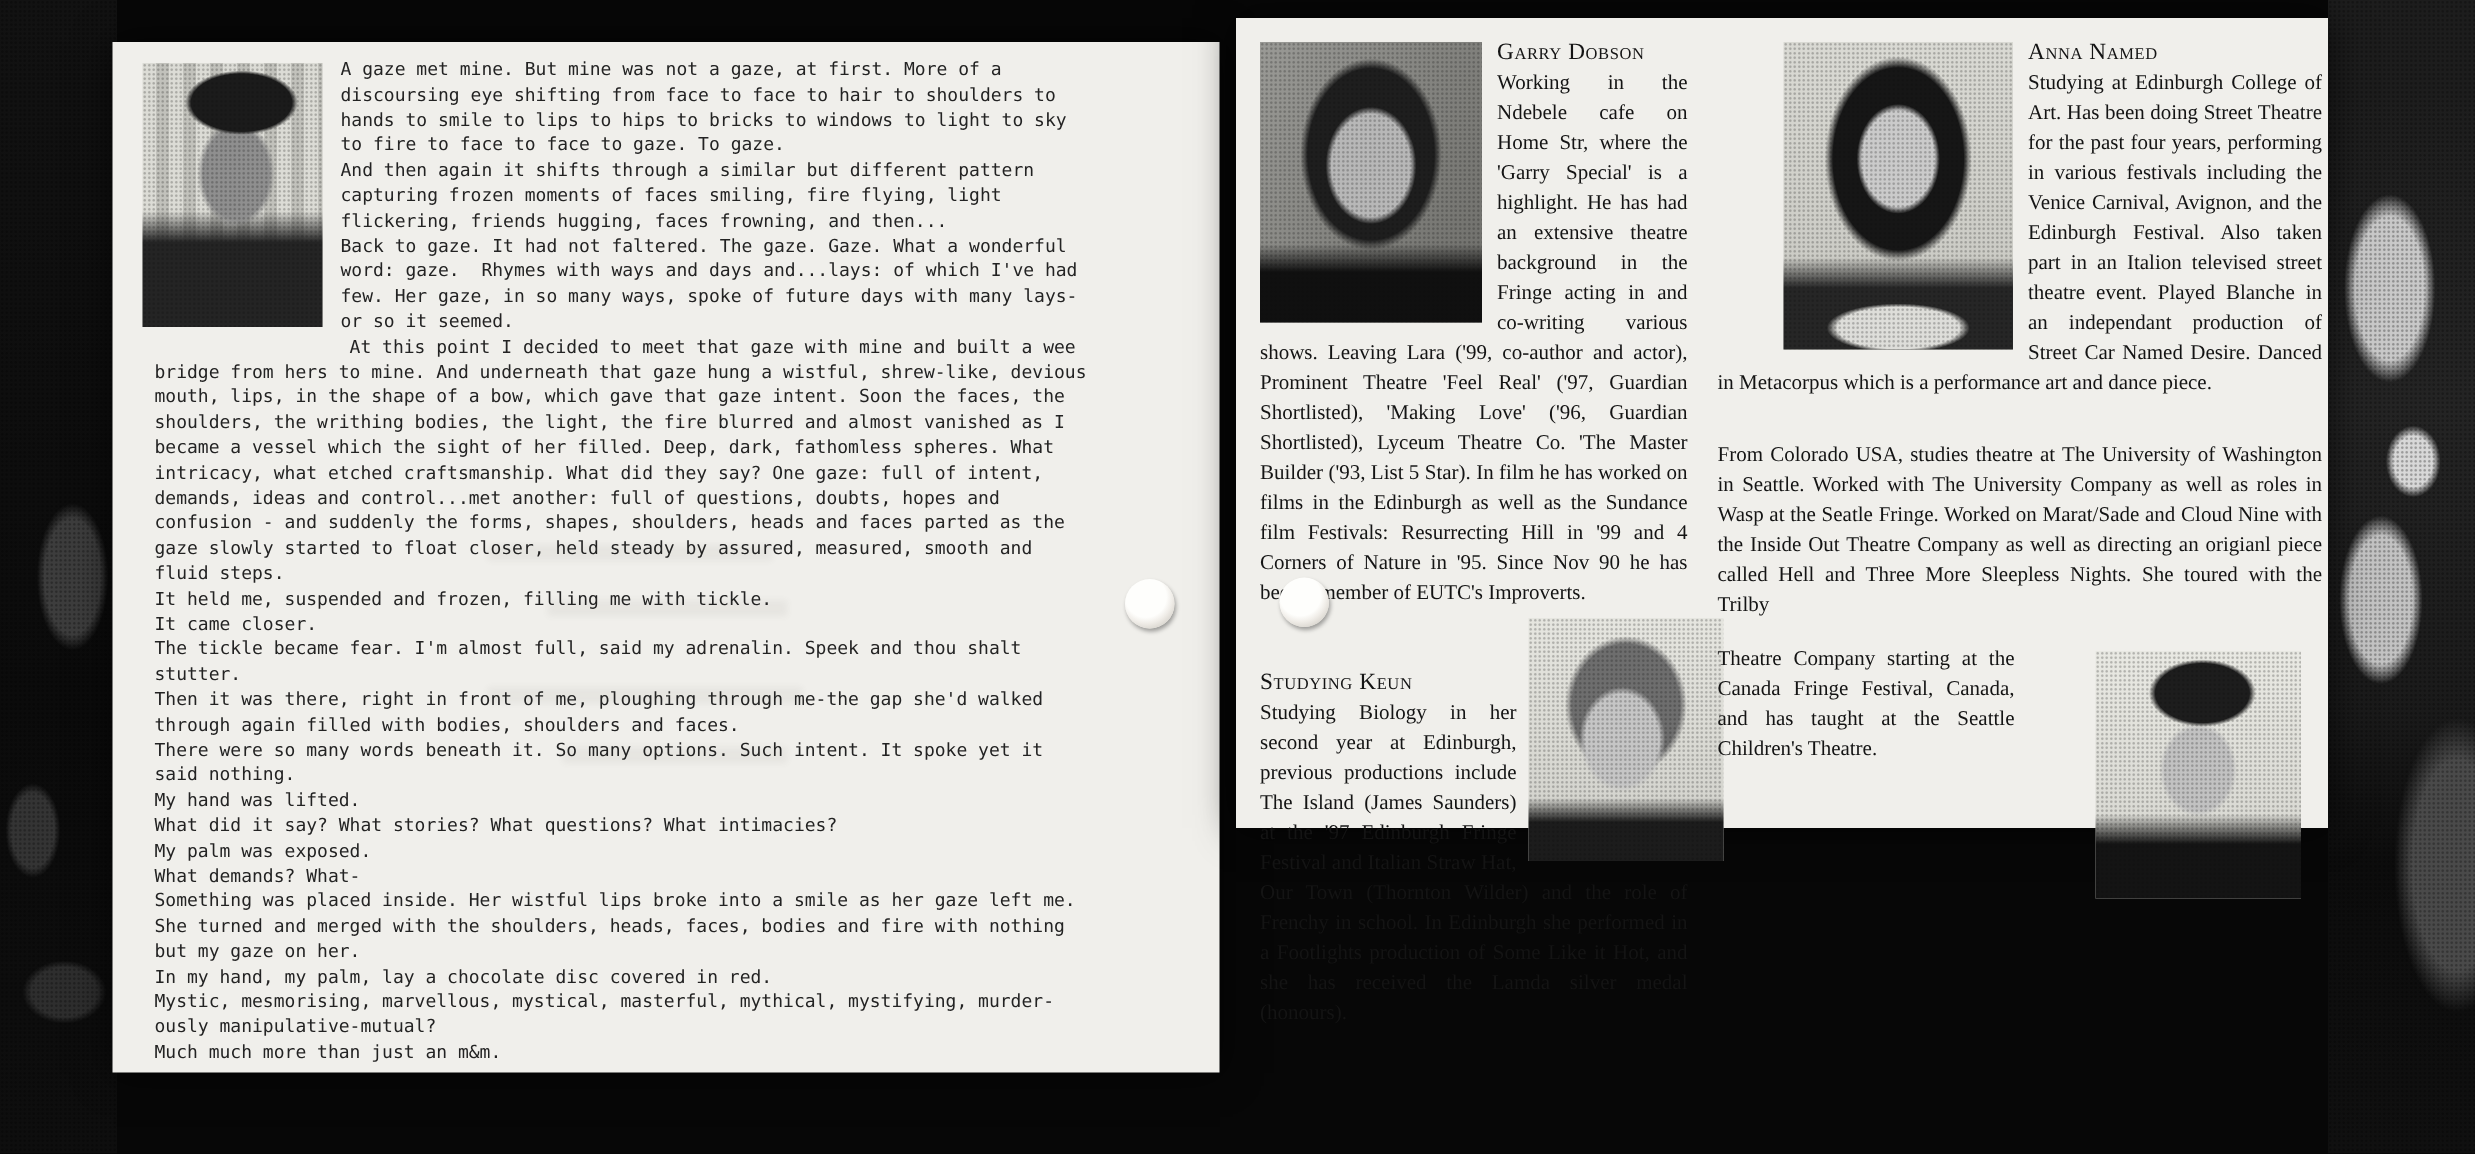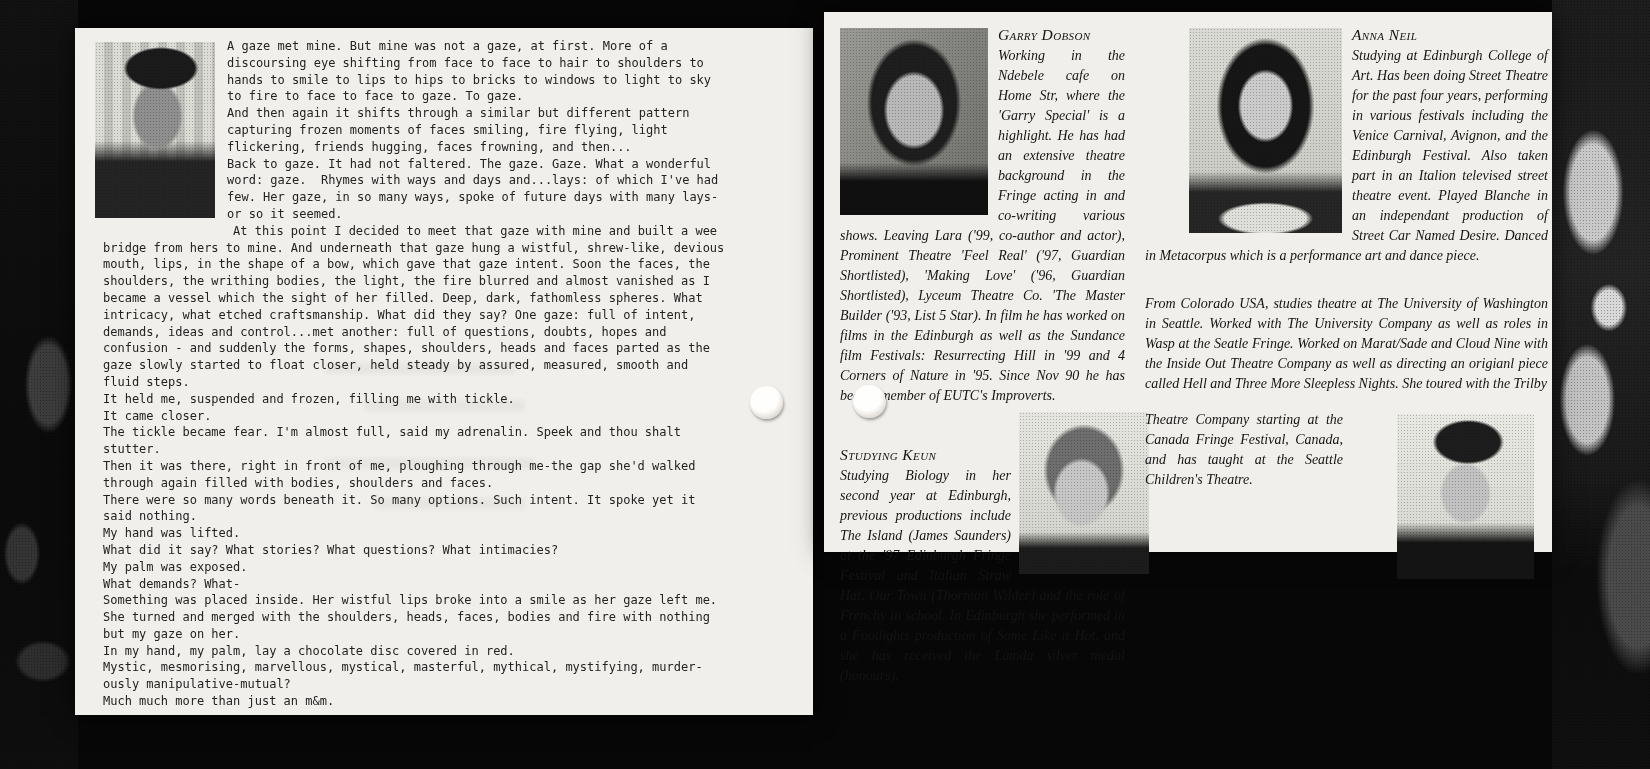--- a/index.html
+++ b/index.html
@@ -30,21 +30,21 @@
   }
   .halftone::after{
     content:"";position:absolute;inset:0;pointer-events:none;
     background-image:radial-gradient(rgba(0,0,0,.30) .6px, rgba(0,0,0,0) 1px);
     background-size:3px 3px;
   }
 
   
   .page{position:absolute;background:#f0efeb;box-shadow:0 0 24px rgba(0,0,0,.7);}
   .page-left{left:75px;top:28px;width:738px;height:687px;}
-  .page-right{left:824px;top:12px;width:728px;height:540px;font-style:italic;}
+  .page-right{left:824px;top:12px;width:728px;height:540px;}
 
   
   .story{
     position:absolute;left:28px;top:10px;width:668px;
     font-family:"DejaVu Sans Mono","Liberation Mono",monospace;
     font-size:12px;line-height:16.8px;color:#232323;
   }
   .story-body{white-space:pre-wrap;}
   .photo{position:relative;overflow:hidden;}
   .photo::after{
@@ -187,21 +187,21 @@
       <section class="bio bio-antonia">
         <div class="photo photo-antonia"></div>
         <h3 class="bio-name">Studying Keun</h3>
         <p class="bio-text">Studying Biology in her second year at Edinburgh, previous productions include The Island (James Saunders) at the '97 Edinburgh Fringe Festival and Italian Straw Hat, Our Town (Thornton Wilder) and the role of Frenchy in school. In Edinburgh she performed in a Footlights production of Some Like it Hot, and she has received the Lamda silver medal (honours).</p>
       </section>
     </div>
 
     <div class="col col-2">
       <section class="bio">
         <div class="photo photo-anna"></div>
-        <h3 class="bio-name">Anna Neil</h3>
+        <h3 class="bio-name">Anna Named</h3>
         <p class="bio-text">Studying at Edinburgh College of Art. Has been doing Street Theatre for the past four years, performing in various festivals including the Venice Carnival, Avignon, and the Edinburgh Festival. Also taken part in an Italion televised street theatre event. Played Blanche in an independant production of Street Car Named Desire. Danced in Metacorpus which is a performance art and dance piece.</p>
       </section>
       <section class="bio bio-sarah">
         <p class="bio-text">From Colorado USA, studies theatre at The University of Washington in Seattle. Worked with The University Company as well as roles in Wasp at the Seatle Fringe. Worked on Marat/Sade and Cloud Nine with the Inside Out Theatre Company as well as directing an origianl piece called Hell and Three More Sleepless Nights. She toured with the Trilby</p>
         <div class="sarah-cont">
           <div class="photo photo-sarah"></div>
           <p class="bio-text sarah-cont-text">Theatre Company starting at the Canada Fringe Festival, Canada, and has taught at the Seattle Children's Theatre.</p>
         </div>
       </section>
     </div>

